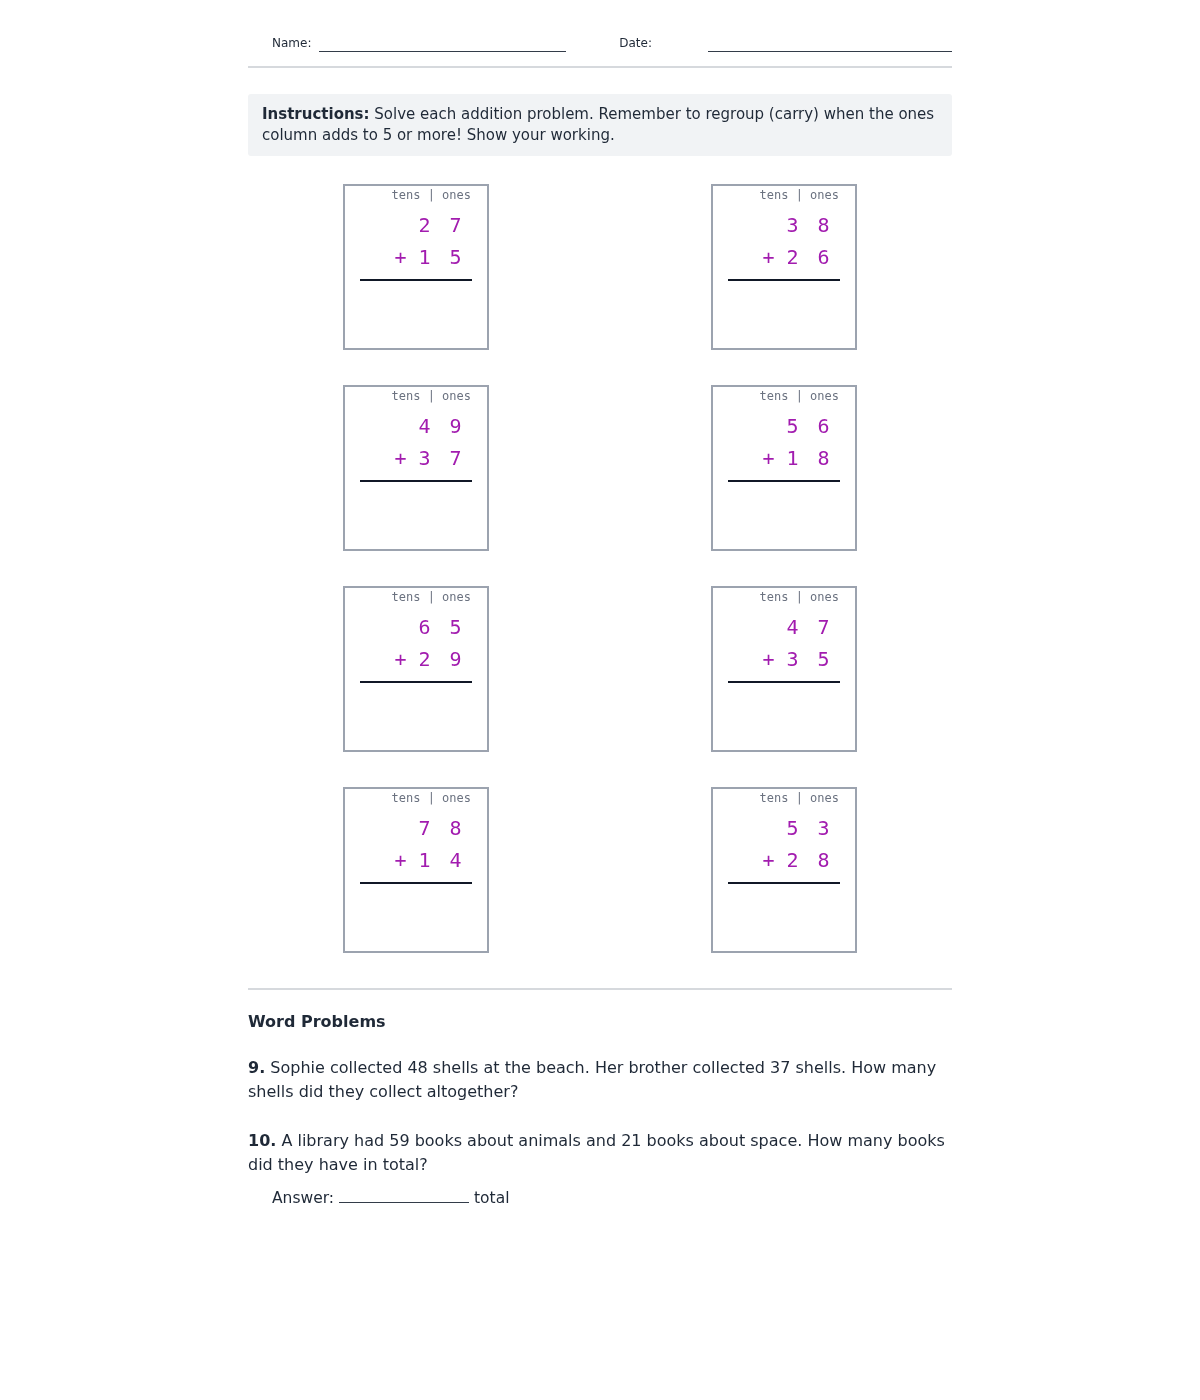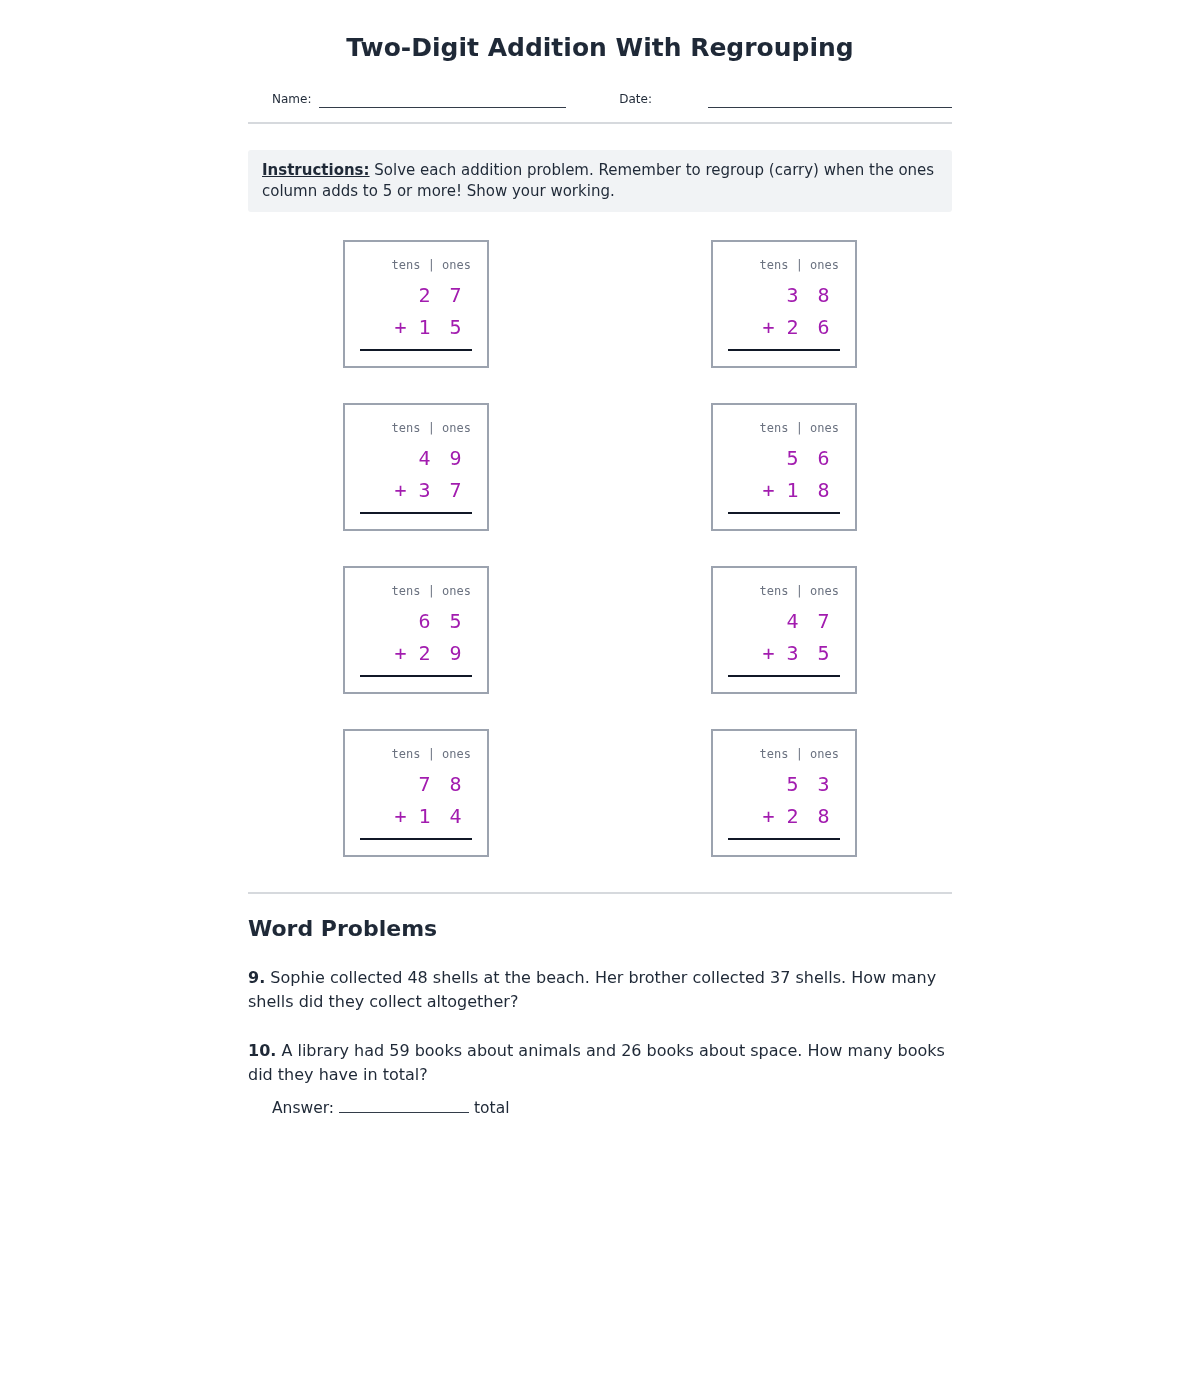--- a/index.html
+++ b/index.html
@@ -44,35 +44,35 @@
   .divider-top { margin-bottom: 26px; }
   .divider-mid { margin-top: 0; margin-bottom: 22px; }
 
   .instructions {
     background: #f1f3f5;
     border-radius: 3px;
     padding: 10px 14px;
     font-size: 15px; line-height: 21px;
     margin-bottom: 28px;
   }
-  .instructions b { font-weight: bold; text-decoration: underline; }
+  .instructions b { font-weight: bold; }
 
   .prob-row {
     display: flex; justify-content: center;
     gap: 222px;
     margin-bottom: 35px;
   }
   .prob-row:last-of-type { margin-bottom: 35px; }
 
   .pbox {
     box-sizing: border-box;
-    width: 146px; height: 128px;
+    width: 146px; height: 166px;
     border: 2px solid #9ca3af;
     background: #ffffff;
-    padding-top: 15px;
+    padding-top: 1px;
     text-align: right;
   }
   .phead {
     font-family: "DejaVu Sans Mono", "Liberation Mono", monospace;
     font-size: 12px; line-height: 16px;
     color: #6b7280;
     padding-right: 16px;
     white-space: pre;
   }
   .prow {
@@ -85,21 +85,21 @@
   .prow-top { margin-top: 8px; }
   .prow-bottom { margin-top: 4px; }
   .op { display: inline-block; width: 17px; text-align: center; }
   .digit { display: inline-block; width: 31px; text-align: center; }
   .sumline {
     margin: 8px 15px 0 15px;
     border-top: 2px solid #111827;
   }
 
   .wp-heading {
-    font-size: 22px; font-weight: bold;
+    font-size: 16px; font-weight: bold;
     margin: 22px 0 0 0;
     color: #1f2937;
   }
   .wp-text {
     font-size: 16px; line-height: 24px;
     margin: 25px 0 0 0;
   }
   .wp-text b { font-weight: bold; }
   .answer-row {
     font-size: 15.5px; line-height: 24px;
@@ -111,21 +111,20 @@
     width: 130px; height: 1.05em;
     border-bottom: 1.5px solid #333c49;
     margin: 0 5px;
   }
 </style>
 </head>
 <body>
 
 <div class="content">
 
-  <h1 class="title">Two-Digit Addition With Regrouping</h1>
 
   <div class="name-date-row">
     <div class="field">
       <span class="field-label">Name:</span>
       <span class="write-line name-line"></span>
     </div>
     <div class="field field-date">
       <span class="field-label">Date:</span>
       <span class="write-line date-line"></span>
     </div>
@@ -200,18 +199,18 @@
     </div>
 
   </div>
 
   <hr class="divider divider-mid">
 
   <h2 class="wp-heading">Word Problems</h2>
 
   <p class="wp-text"><b>9.</b><span> Sophie collected 48 shells at the beach. Her brother collected 37 shells. How many shells did they collect altogether?</span></p>
 
-  <p class="wp-text"><b>10.</b><span> A library had 59 books about animals and 26 books about space. How many books did they have in total?</span></p>
+  <p class="wp-text"><b>10.</b><span> A library had 59 books about animals and 21 books about space. How many books did they have in total?</span></p>
   <div class="answer-row">
     <span>Answer:</span><span class="answer-blank"></span><span>total</span>
   </div>
 
 </div>
 
 </body></html>

